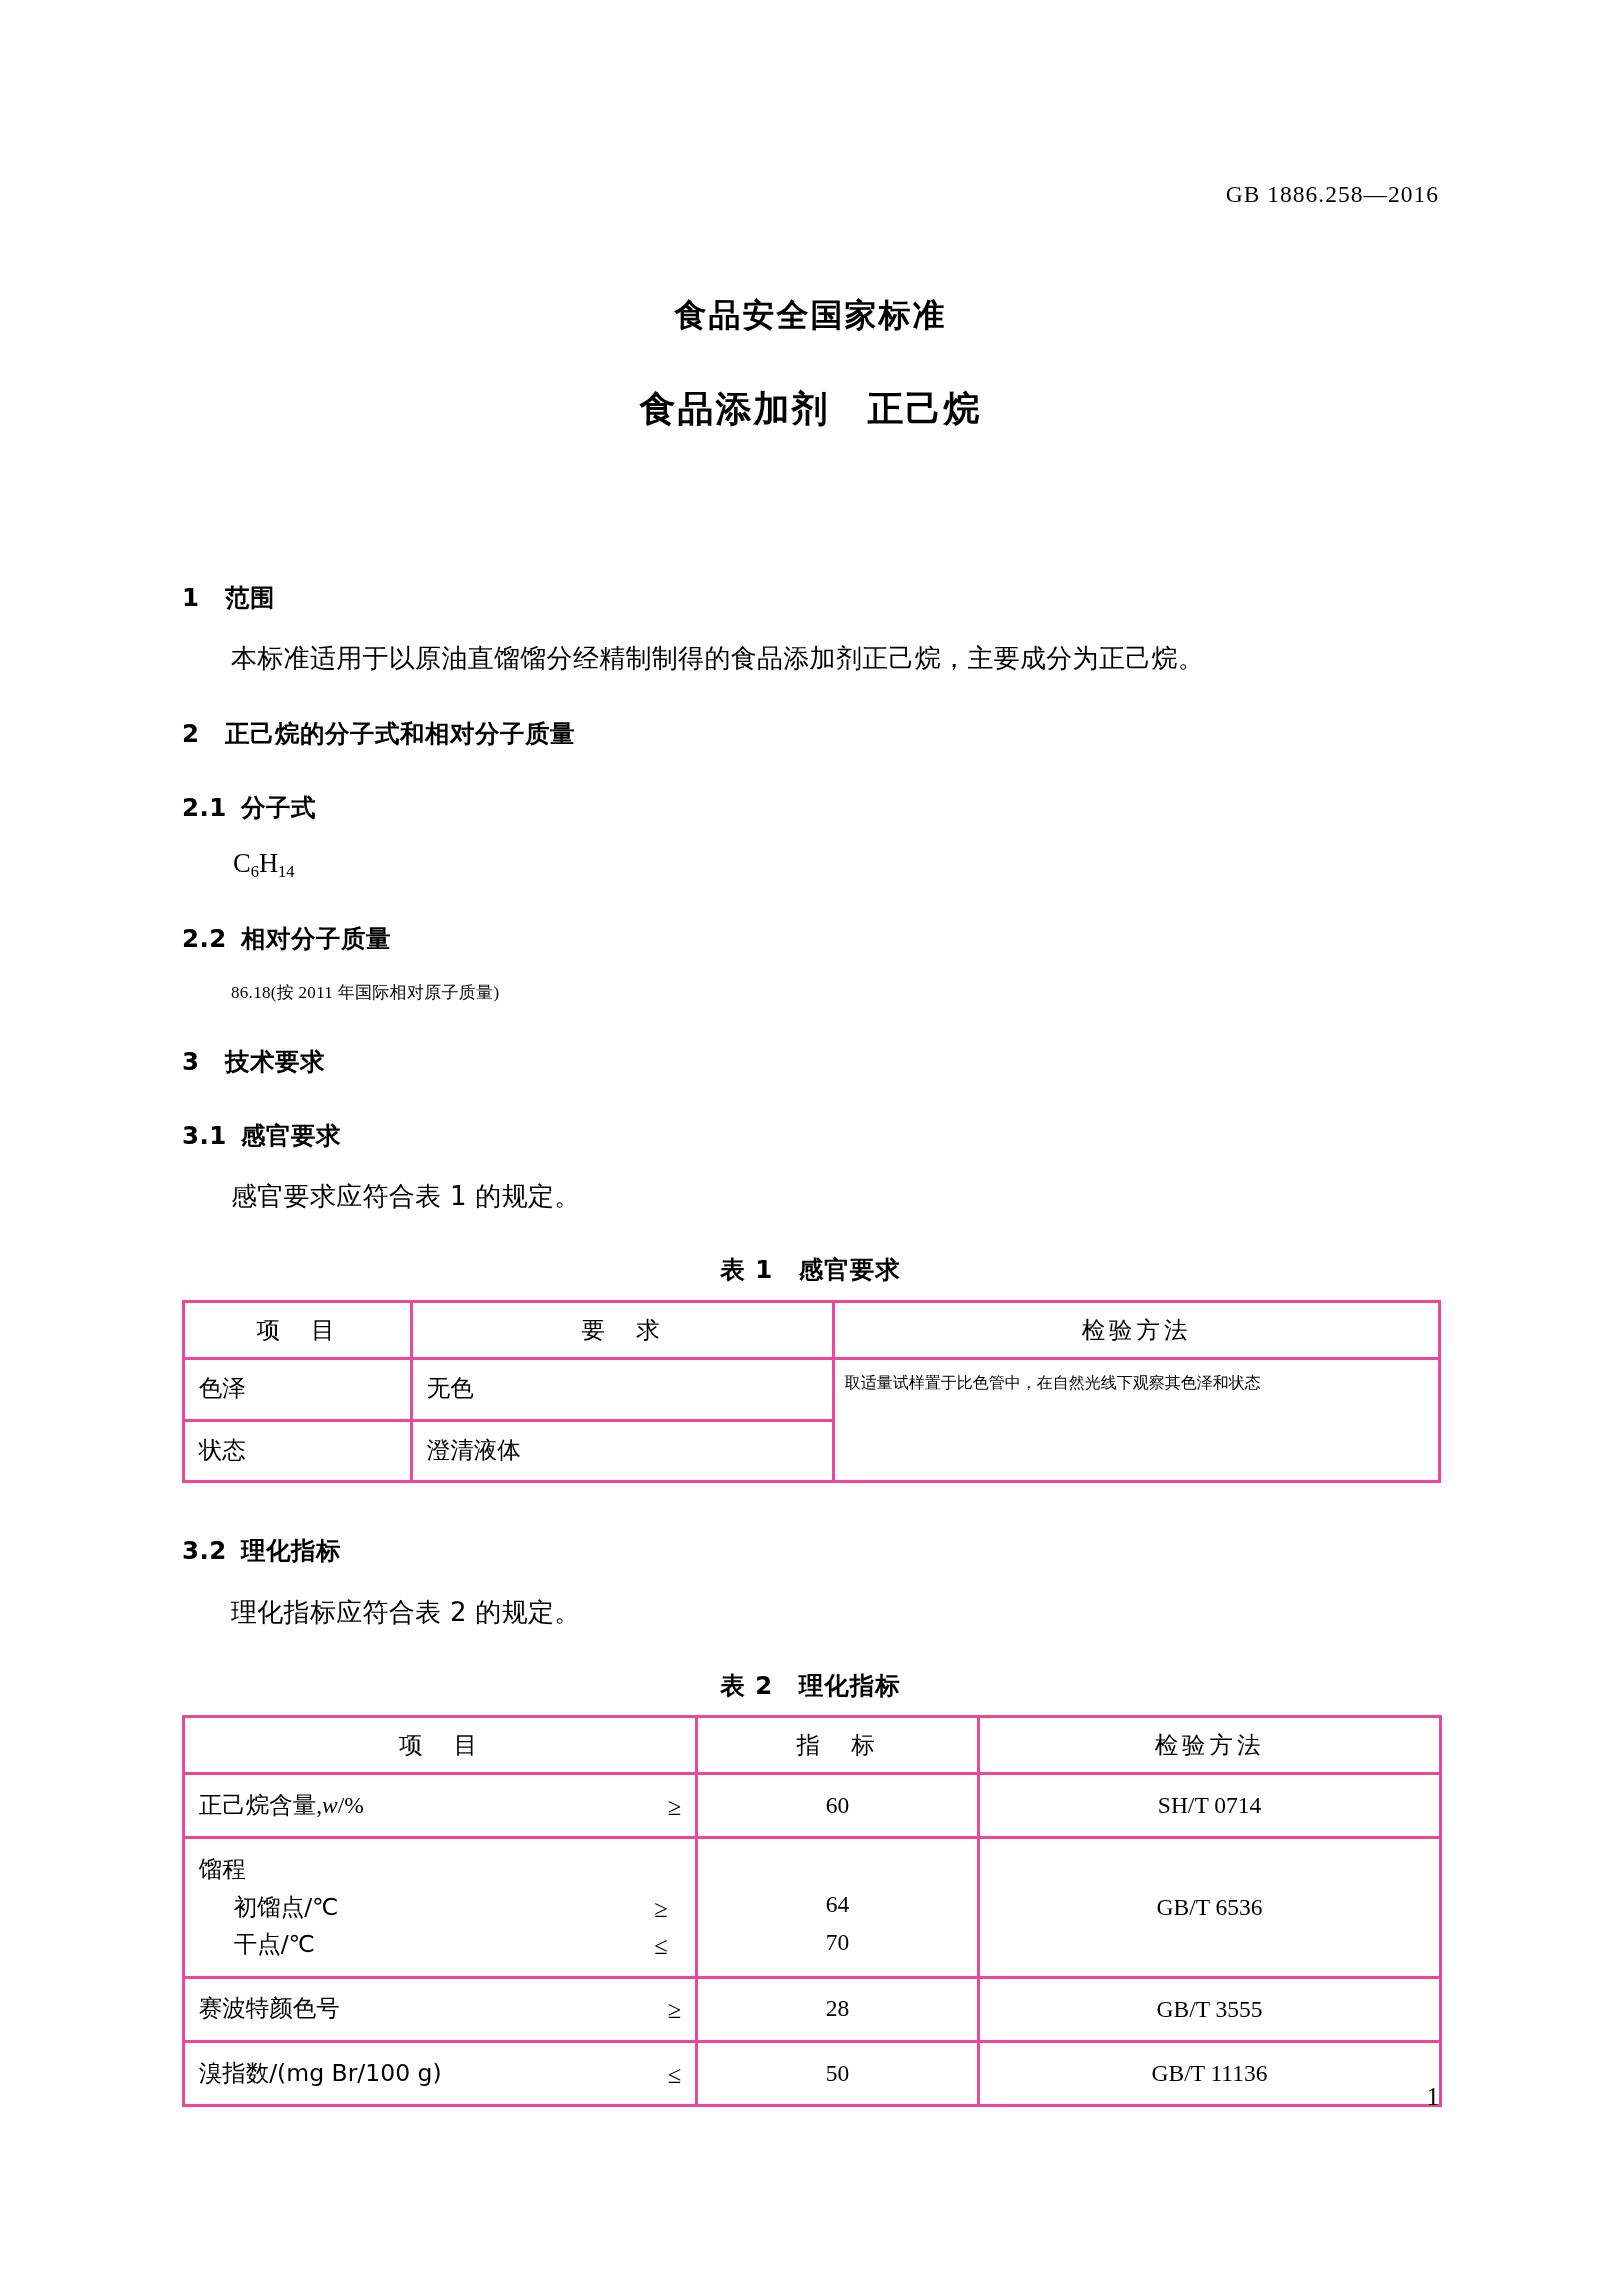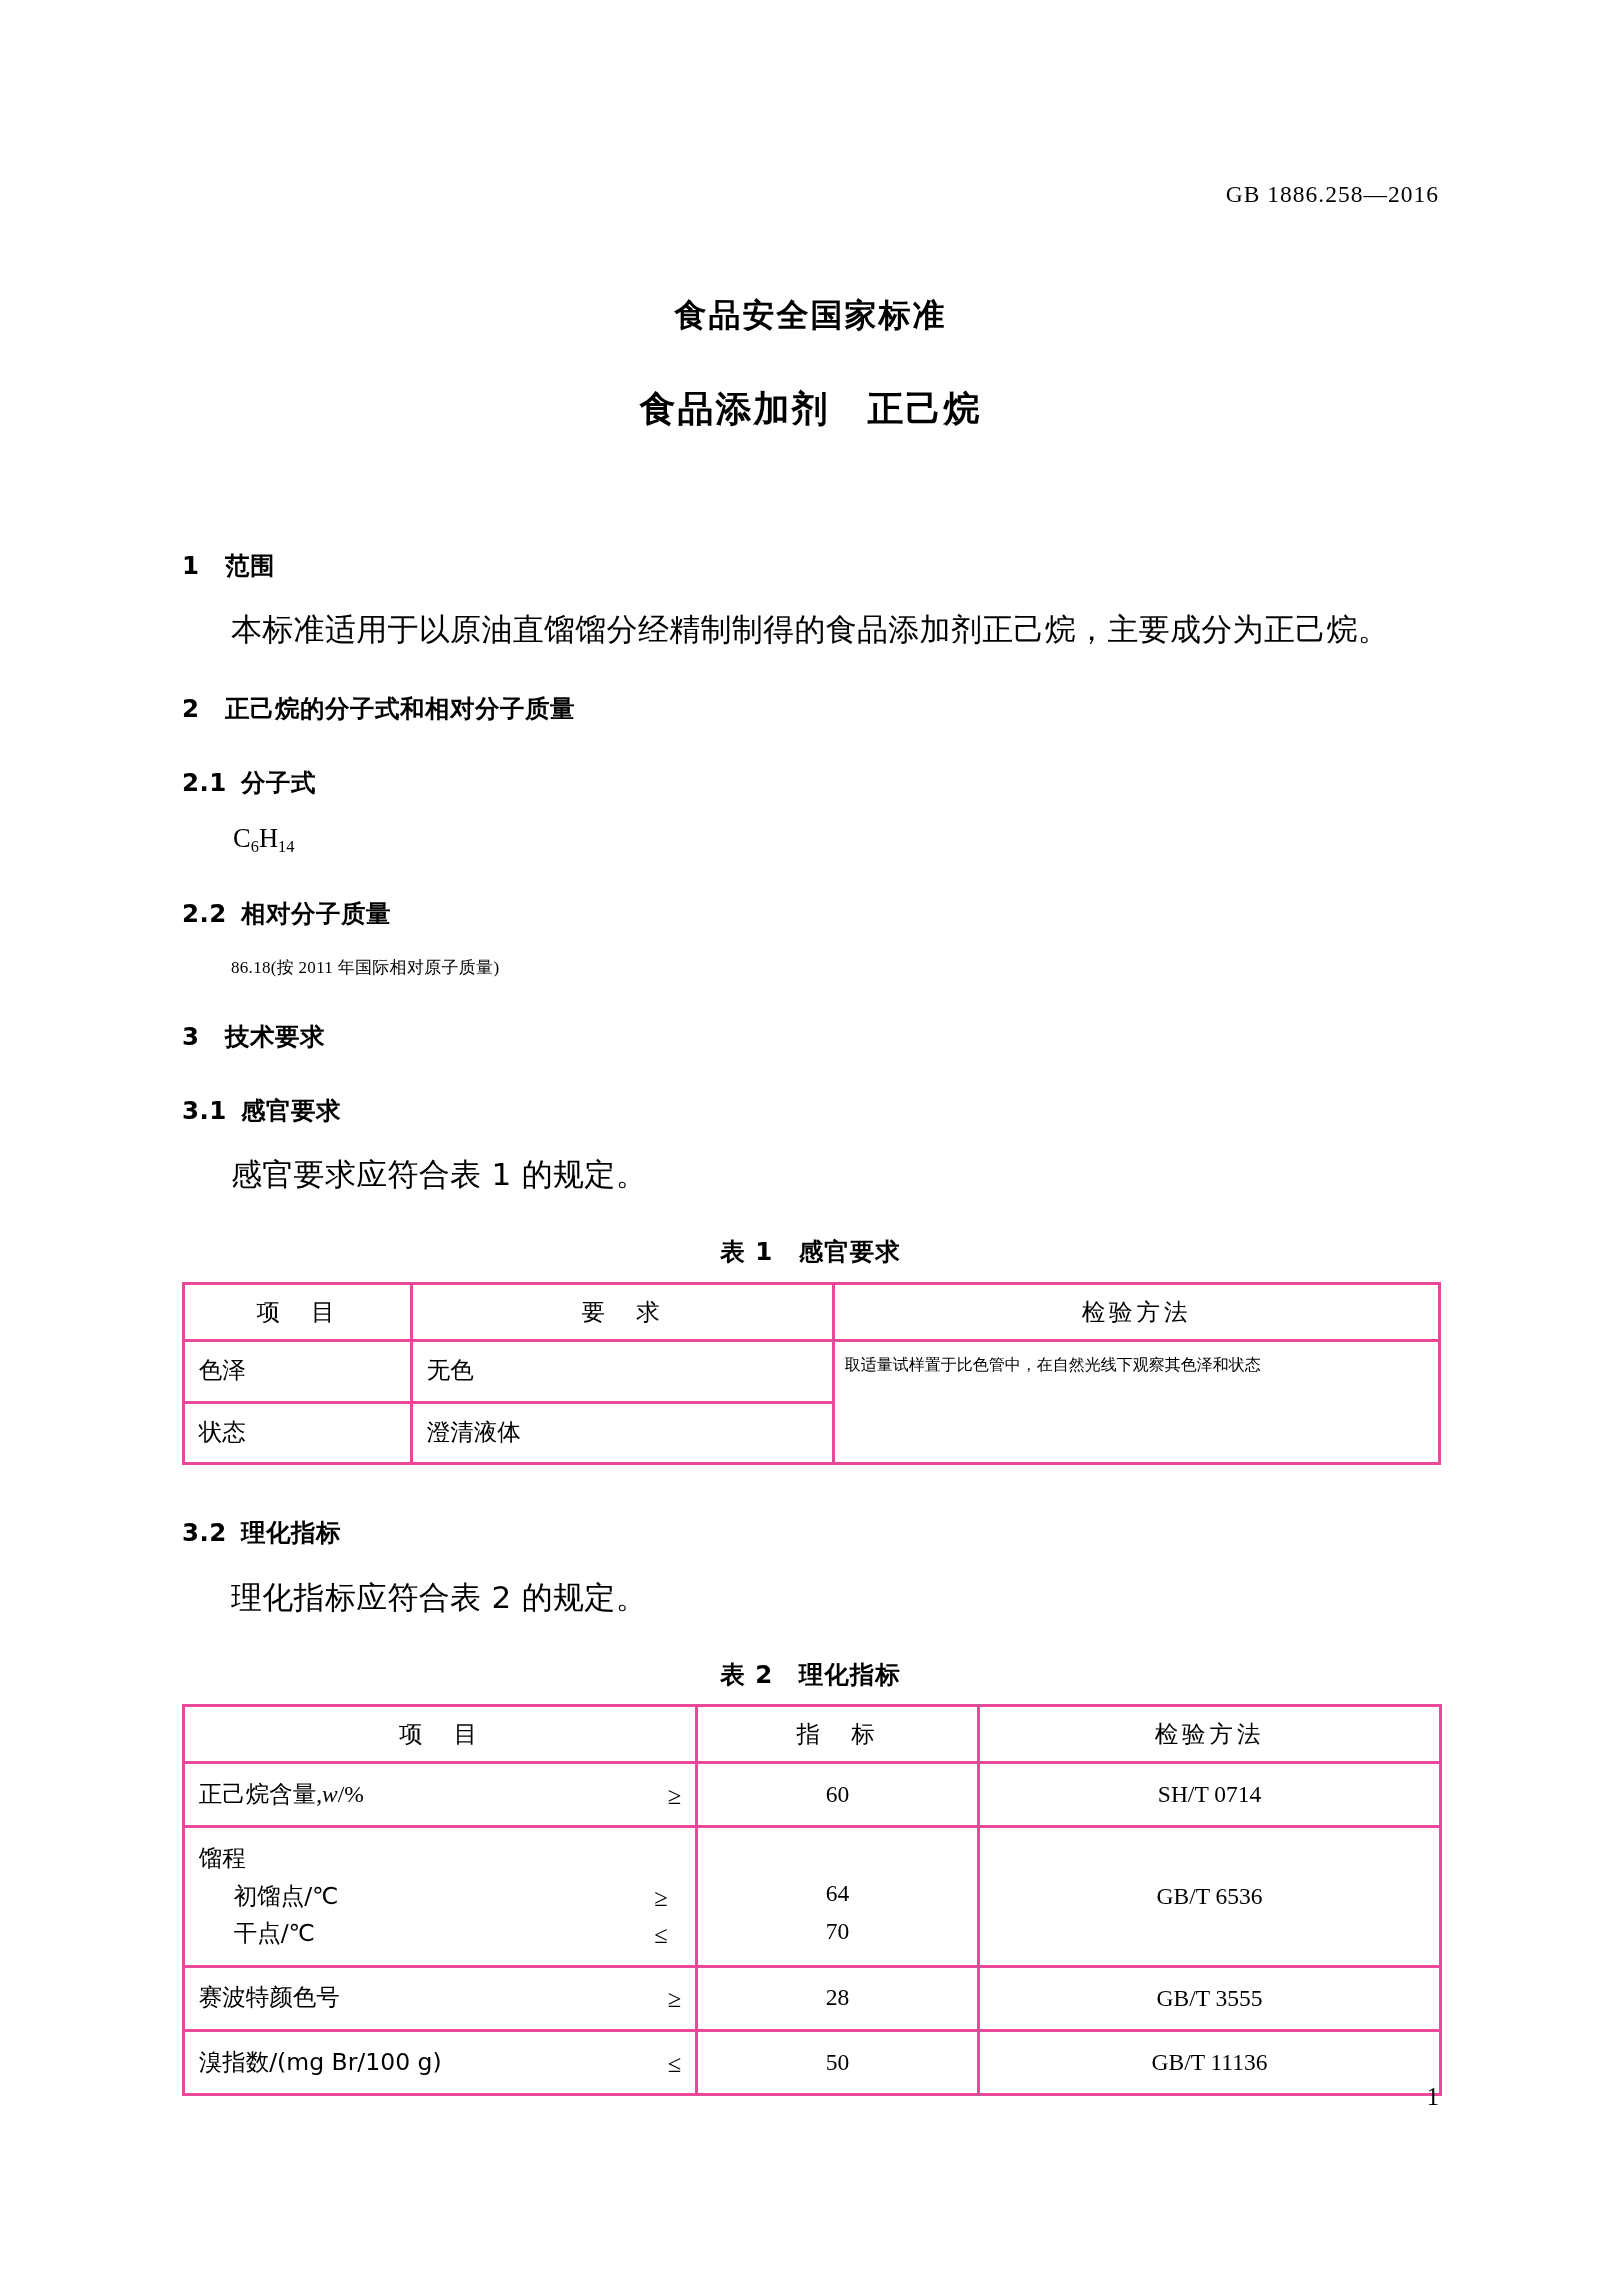--- a/index.html
+++ b/index.html
@@ -58,21 +58,21 @@
     font-family: "DejaVu Sans", sans-serif;
     font-weight: bold;
     font-size: 36px;
     letter-spacing: 2px;
     margin: 0;
   }
 
   
   .flow {
     position: absolute;
-    top: 508px;
+    top: 540px;
     left: 0;
     width: 1257px;
   }
 
   .h1 {
     font-family: "DejaVu Sans", sans-serif;
     font-weight: bold;
     font-size: 24.5px;
     margin: 41px 0 0 0;
     letter-spacing: 0.5px;
@@ -87,21 +87,21 @@
     font-size: 24.5px;
     margin: 41px 0 0 0;
     letter-spacing: 0.5px;
   }
   .h2 .num {
     display: inline-block;
     min-width: 59px;
   }
   .para {
     font-family: "DejaVu Sans", sans-serif;
-    font-size: 31px;
+    font-size: 26px;
     margin: 27.4px 0 0 0;
     text-indent: 49px;
     letter-spacing: 0.3px;
   }
   .para-serif {
     font-family: "Liberation Serif", serif;
     font-size: 17px;
     margin: 25.5px 0 0 0;
     padding-left: 49px;
     letter-spacing: 0.3px;

